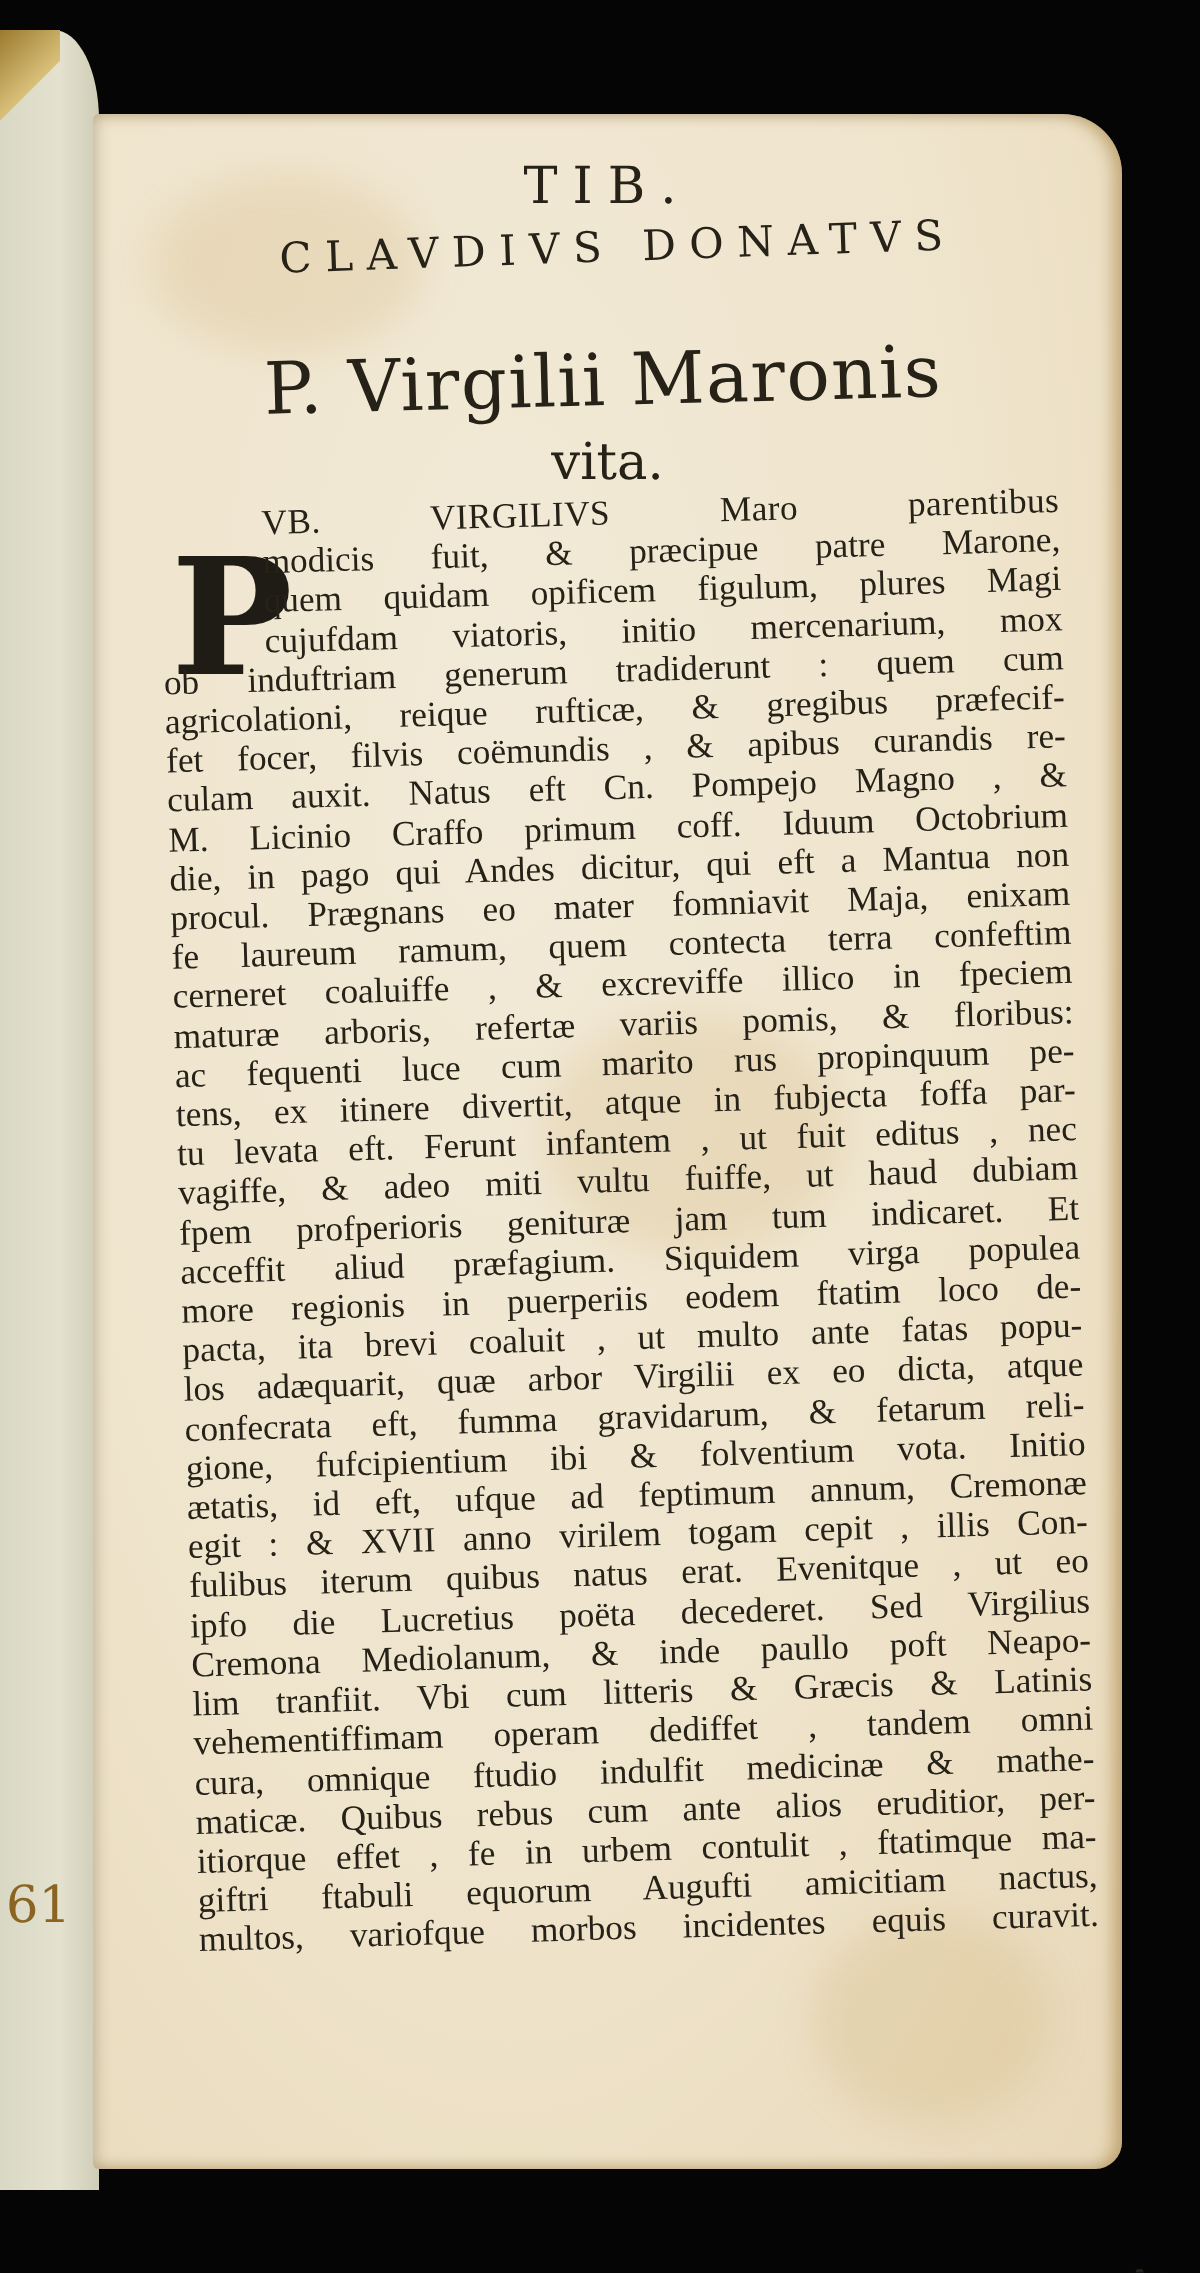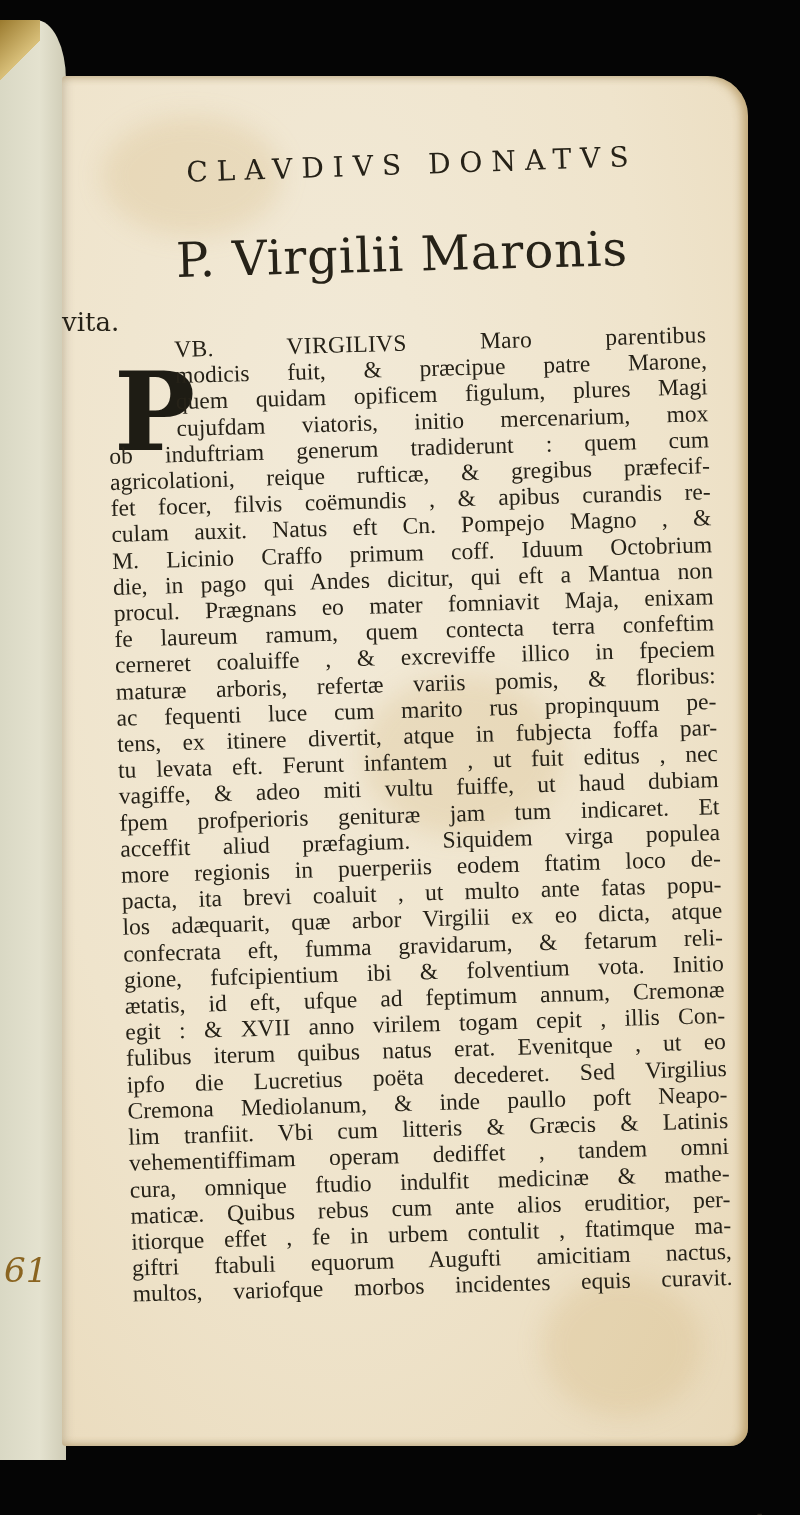--- a/index.html
+++ b/index.html
@@ -36,22 +36,22 @@
     }
     .head-de {
       position: absolute; left: 0; width: 100%; top: 118px; text-align: center;
       font-size: 20px; letter-spacing: 12px;
     }
     .head-title {
       position: absolute; left: 80px; width: 520px; top: 150px; text-align: center;
       font-size: 48px; letter-spacing: 1px; transform: rotate(-1.5deg);
     }
     .head-vita {
-      position: absolute; left: 0; width: 100%; top: 231px; 
-      font-size: 26px;
+      position: absolute; left: 0; width: 100%; top: 212px; text-align: center;
+      font-size: 34px;
     }
     .dropcap {
       position: absolute; left: 52px; top: 282px;
       font-size: 108px; line-height: 1; font-weight: bold; color: #1e1c14;
     }
     .body-text {
       position: absolute; left: 44px; top: 262px; width: 600px;
       font-family: "Liberation Serif", serif;
       font-size: 23.5px; line-height: 26.2px;
       transform: rotate(-1.6deg); transform-origin: left top;
@@ -59,38 +59,39 @@
     .line { white-space: nowrap; text-align: justify; text-align-last: justify; display: block; }
     .line.indent { margin-left: 68px; }
     .line.first { letter-spacing: 0.3px; }
     .footer {
       position: absolute; left: 0; top: 1190px; width: 640px; height: 30px;
       font-size: 28px; font-weight: bold; font-family: "Liberation Serif", serif;
     }
     .catchword { position: absolute; right: 0; top: 0; }
     .margin-note {
       position: absolute; left: 4px; top: 1250px;
-      font-family: "DejaVu Serif", serif; font-style: italic;
+      font-family: "DejaVu Serif", serif; 
       font-size: 34px; color: #8a6420;
     }
   </style>
 </head>
 <body>
 
 <div class="left-page">
   <div class="binding"></div>
 </div>
 
 <div class="margin-note">61</div>
 
 <div class="page">
   <div class="stain" style="left:40px;top:40px;width:180px;height:120px;"></div>
   <div class="stain" style="left:480px;top:1200px;width:160px;height:140px;"></div>
   <div class="stain" style="left:300px;top:600px;width:200px;height:160px;"></div>
 
+  <div class="head-tib ink">TIB.</div>
   <div class="head-author ink">CLAVDIVS DONATVS</div>
   <div class="head-title ink">P. Virgilii Maronis</div>
   <div class="head-vita ink">vita.</div>
 
   <div class="dropcap">P</div>
 
   <div class="body-text ink">
     <span class="line indent first">VB. VIRGILIVS Maro parentibus</span>
     <span class="line indent">modicis fuit, &amp; præcipue patre Marone,</span>
     <span class="line indent">quem quidam opificem figulum, plures Magi</span>

